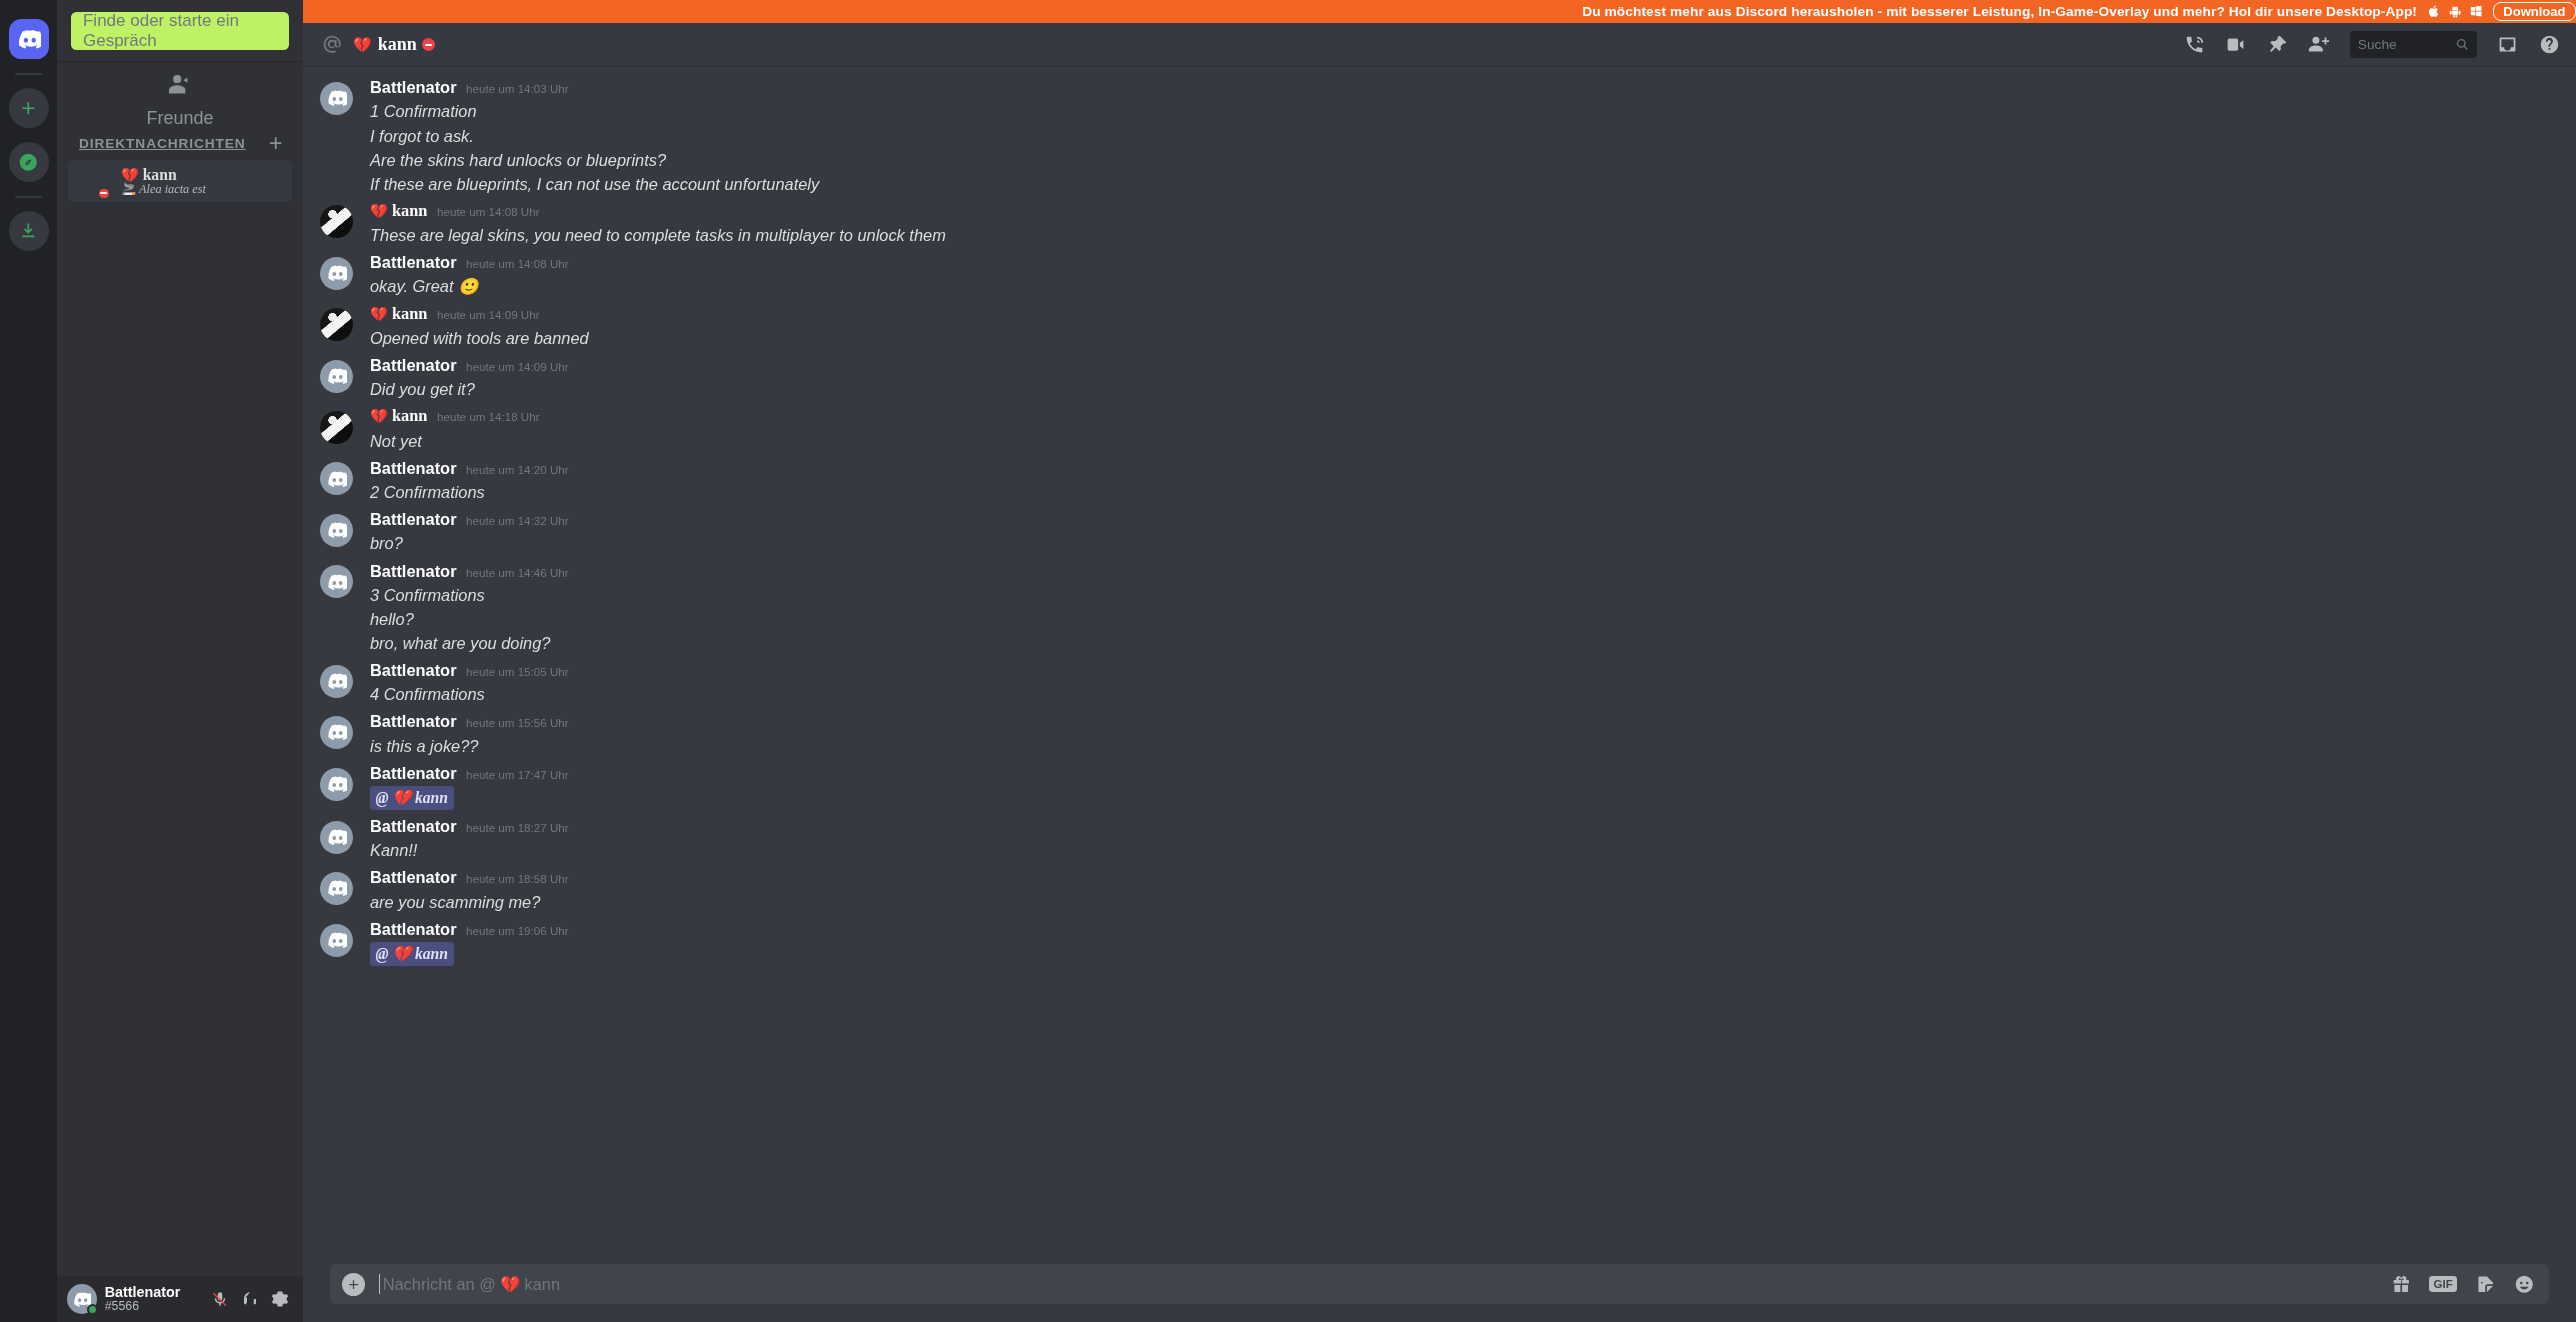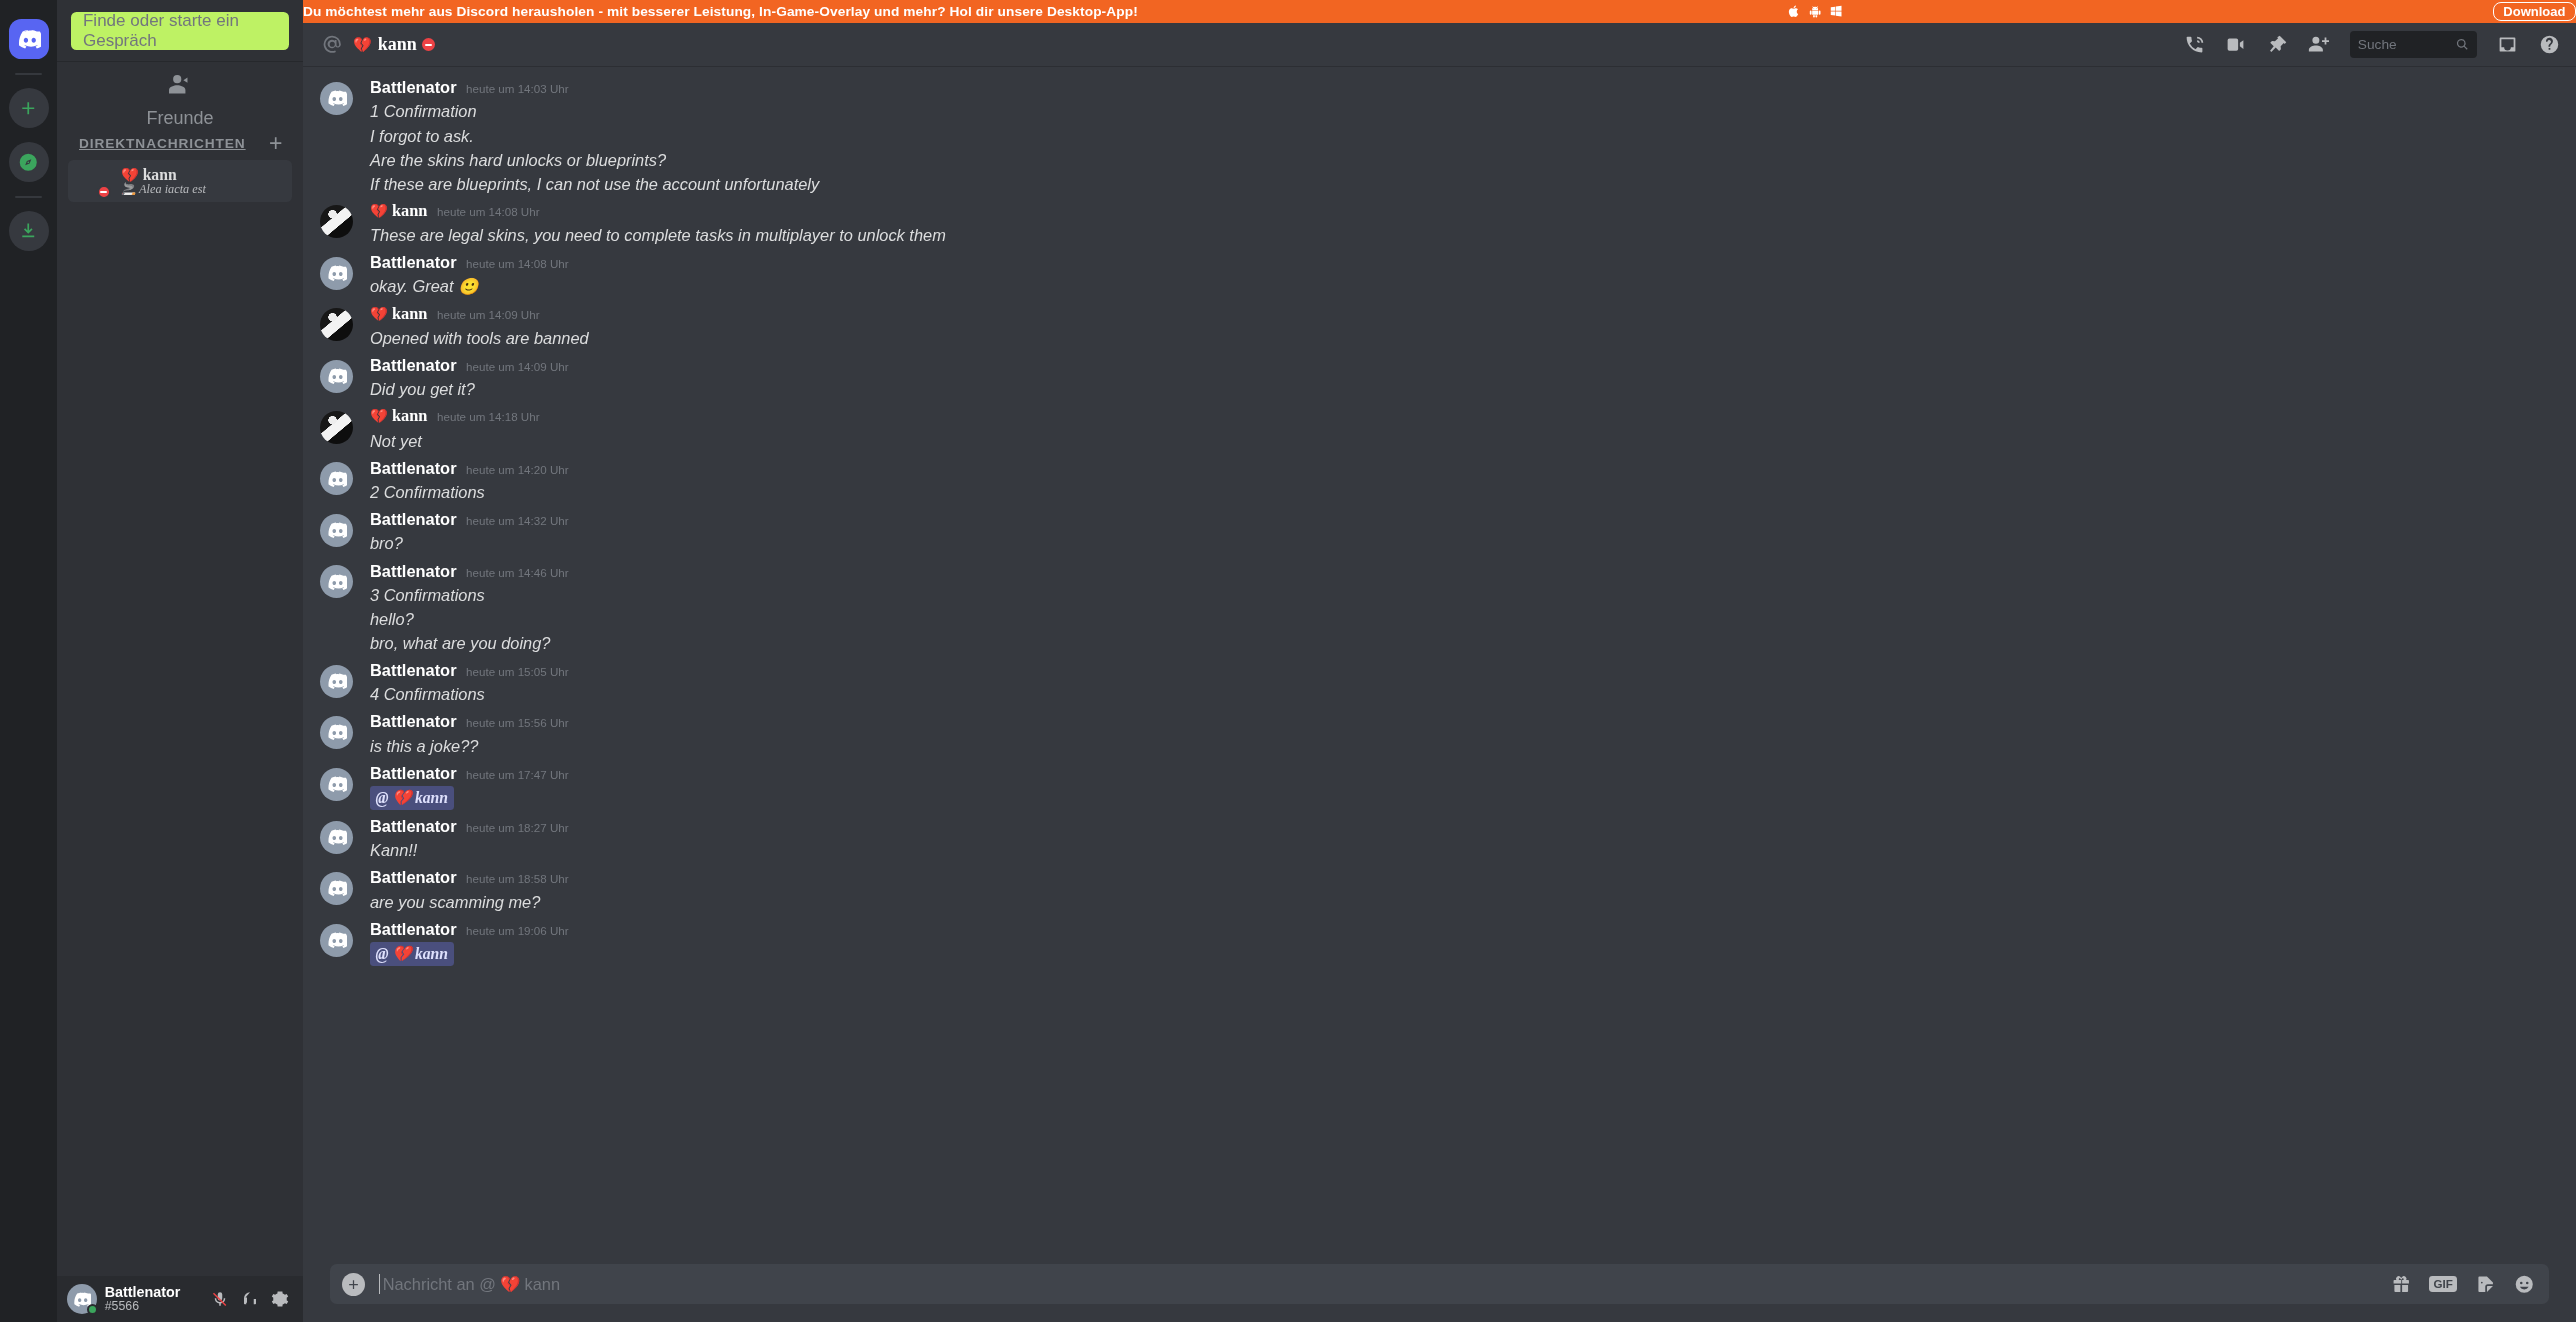--- a/index.html
+++ b/index.html
@@ -48,21 +48,21 @@
   }
   .sb-row .ic { width: 27px; height: 27px; display:flex; align-items:center; justify-content:center; }
   .sb-row .ic svg { width: 24.6px; height: 20.5px; fill: #8e9297; }
   .sb-section {
     display:flex; align-items:center; justify-content: space-between;
     padding: 18px 20.5px 8.2px 22px;
   }
   .sb-section-t { font-size: 13.7px; letter-spacing: 0.9px; color: #8e9297; font-weight: 600; text-decoration: underline; }
   .sb-plus { color:#8e9297; font-size: 23px; line-height: 13.7px; }
   .dm-item {
-    display:flex; align-items:center; gap: 12.3px;
+    display:flex; gap: 12.3px;
     margin: 1.4px 11px; padding: 6.8px 9.6px; border-radius: 5.5px;
     background: #36393F; height: 42px;
   }
   .dm-av-wrap { position: relative; width: 31px; height: 31px; flex: 0 0 31px; }
   .dm-av {
     width: 31px; height: 31px; border-radius: 50%;
     background:
       radial-gradient(circle at 38% 30%, #e9e9e9 0 14%, transparent 15%),
       linear-gradient(140deg,#1b1b1b 0 40%, #f1f1f1 41% 62%, #121212 63% 100%);
     overflow: hidden;
@@ -95,21 +95,21 @@
   .up-tag { font-size: 12.3px; color:#b9bbbe; }
   .up-icons { display:flex; align-items:center; gap: 12.3px; padding-right: 4.1px; }
   .up-icons svg { width: 18px; height: 18px; fill: #b9bbbe; }
 
   
   .main { flex: 1; display: flex; flex-direction: column; background: #36393F; height: 1322px; }
 
   
   .banner {
     height: 23px; background: #F26522; display:flex; align-items:center;
-    justify-content:space-between; gap: 9.6px; color:#fff; flex: 0 0 23px;
+    justify-content:flex-end; gap: 9.6px; color:#fff; flex: 0 0 23px;
   }
   .banner-text { font-size: 13.7px; font-weight: 600; letter-spacing: 0.1px; }
   .banner-os { display:flex; align-items:center; gap: 6.8px; }
   .banner-os svg { width: 14.3px; height: 14.3px; fill:#fff; }
   .dl-btn {
     border: 1.4px solid #fff; border-radius: 8px; padding: 1.4px 9.6px;
     font-size: 13px; font-weight: 700; color:#fff;
   }
 
   

